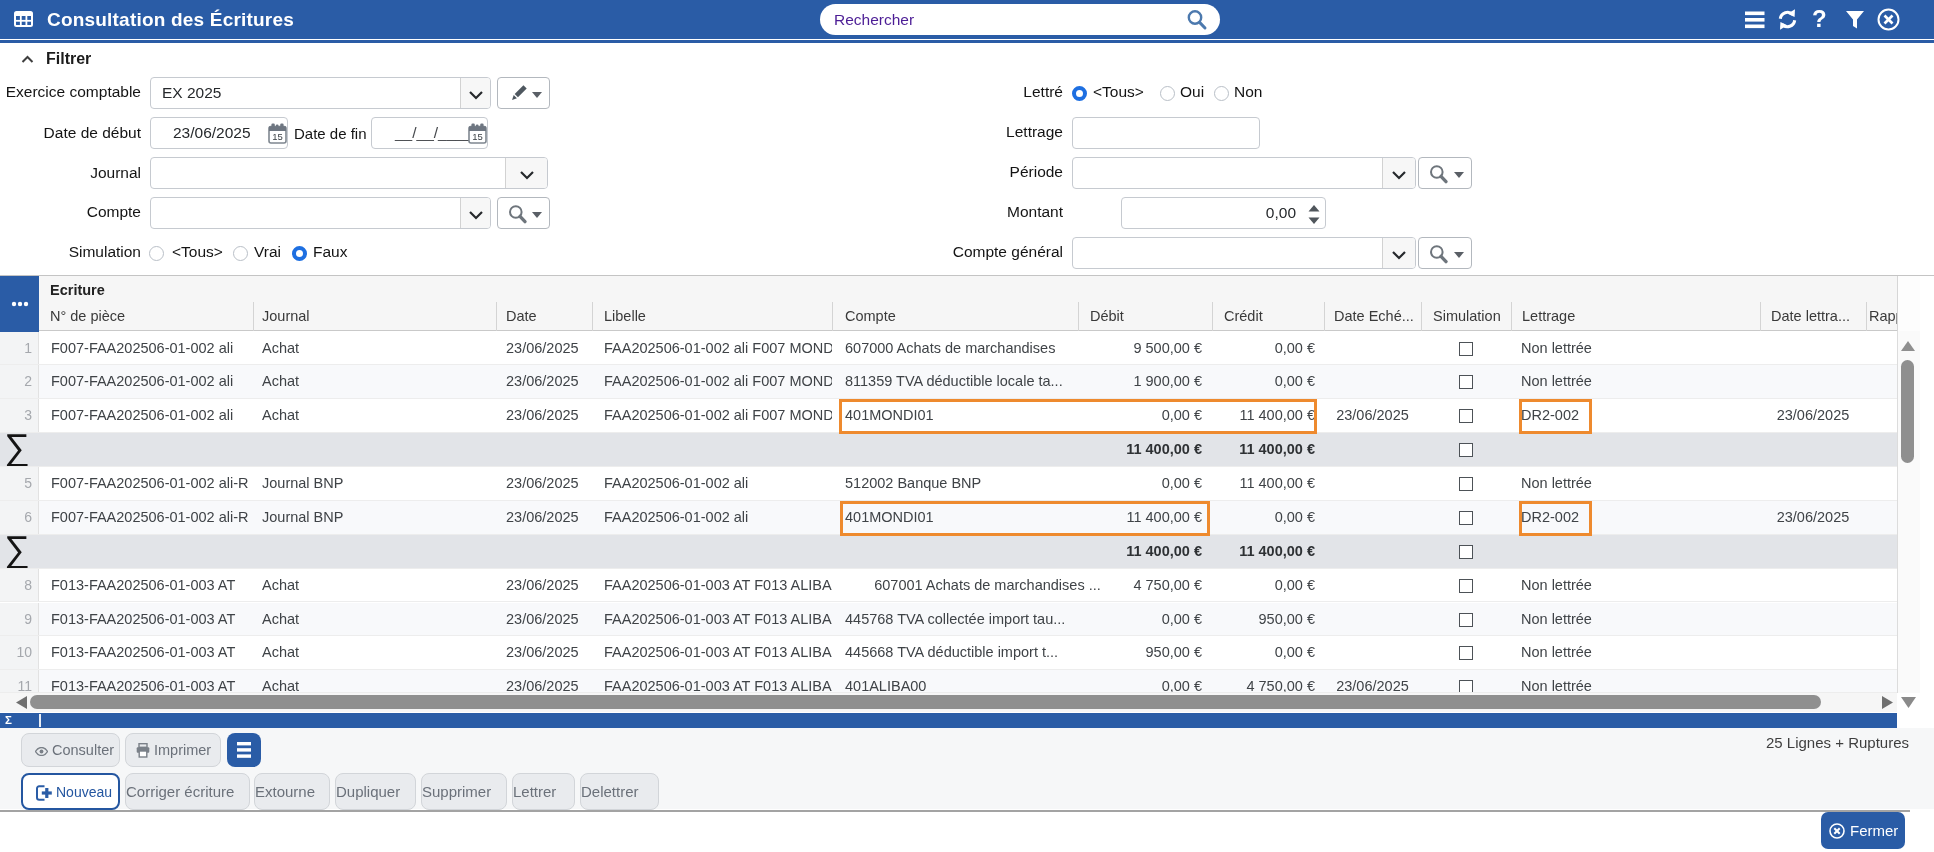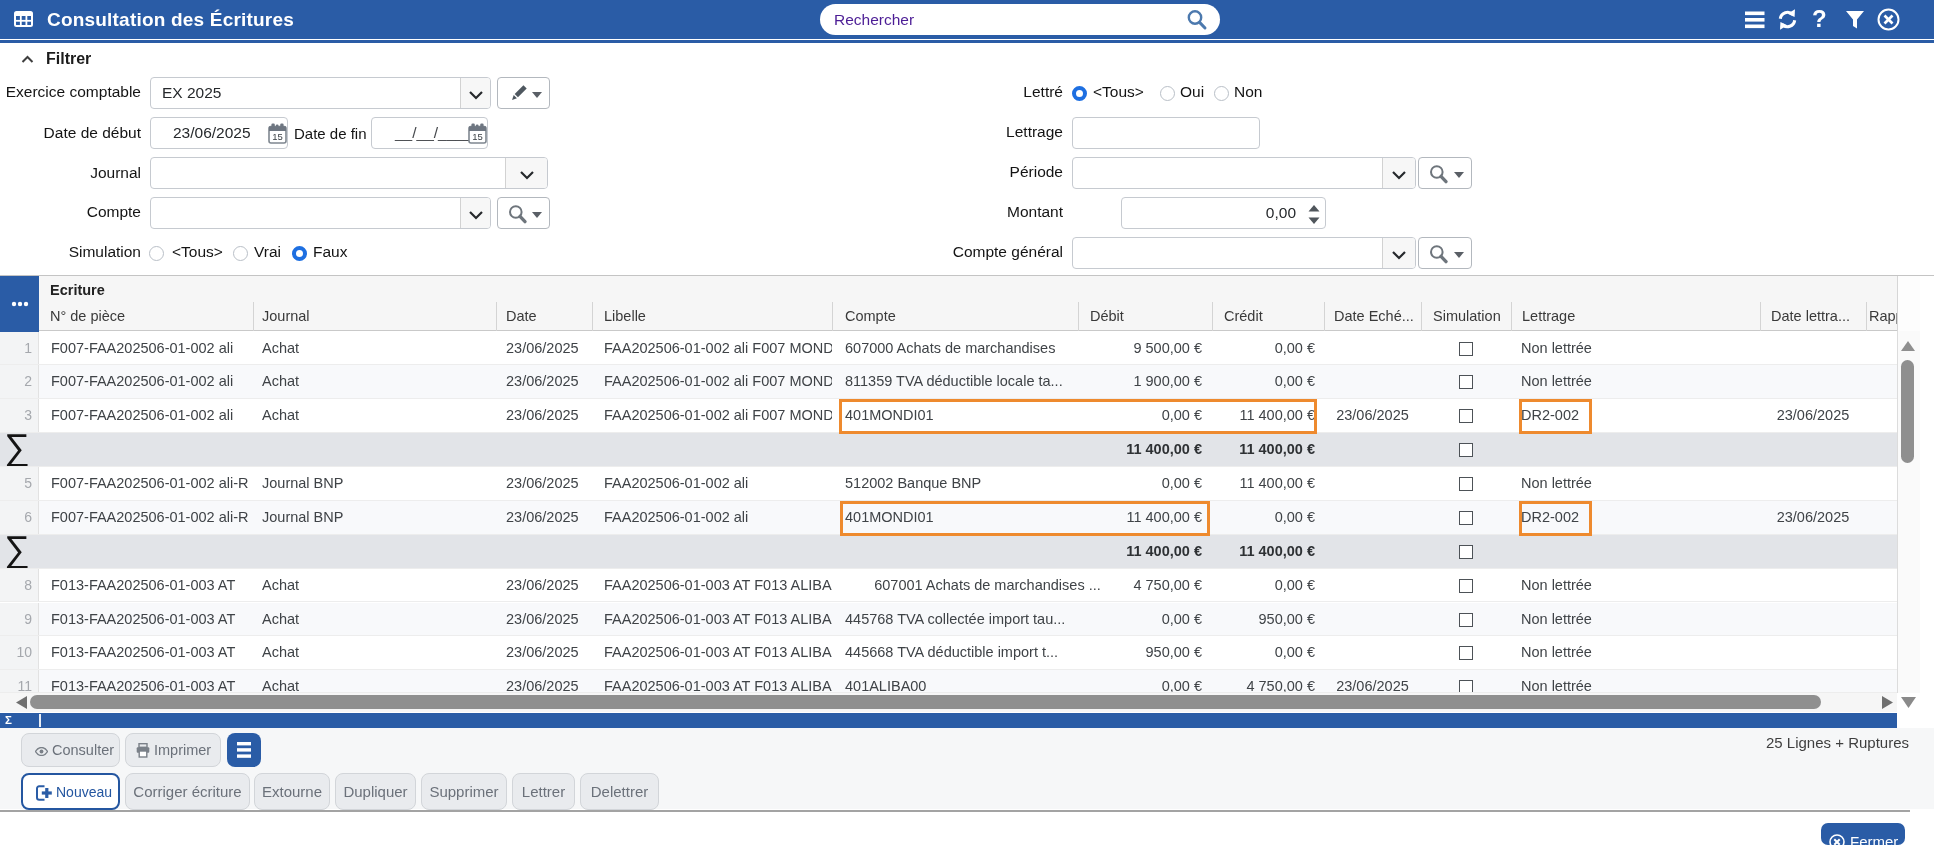--- a/index.html
+++ b/index.html
@@ -23,21 +23,21 @@
 .rlbl{position:absolute;font-size:15.5px;color:#141414;}
 
 .hsep{position:absolute;top:302px;width:1px;height:29px;background:#d4d4d4;}
 .hcol{position:absolute;top:0;font-size:14.5px;color:#3a3a3a;white-space:nowrap;}
 .row{position:absolute;left:0;width:1897px;overflow:hidden;}
 .numc{position:absolute;left:0;top:0;bottom:0;width:39px;background:#f3f4f5;border-right:1px solid #e2e2e2;color:#a5a8ad;font-size:14px;text-align:center;}
 .cell{position:absolute;top:0;height:100%;font-size:14.5px;color:#3f4347;white-space:nowrap;overflow:hidden;}
 .cb{position:absolute;left:1459px;width:14px;height:14px;border:1.5px solid #4d5257;background:#fff;}
 .obox{position:absolute;border:3px solid #EE8A2E;}
 
-.gbtn{position:absolute;background:#e9ebee;border:1px solid #d2d5d9;border-radius:8px;color:#6b717a;font-size:14.5px;text-align:center;}
+.gbtn{position:absolute;background:#e9ebee;border:1px solid #d2d5d9;border-radius:8px;color:#6b717a;font-size:14.5px;}
 </style></head>
 <body>
 <div id="page">
 
 <div id="topbar"></div>
     <div id="topline"></div>
 <svg class="abs" style="left:14px;top:11px" width="19" height="16" viewBox="0 0 19 16">
 <rect x="1" y="1" width="17" height="14" rx="1.5" fill="none" stroke="#fff" stroke-width="2"></rect>
 <rect x="1" y="1" width="17" height="4" fill="#fff"></rect>
 <line x1="6.8" y1="5" x2="6.8" y2="15" stroke="#fff" stroke-width="1.8"></line>
@@ -408,18 +408,18 @@
 <path d="M8.5 1.2H3.2a2.2 2.2 0 0 0-2.2 2.2v9.2a2.2 2.2 0 0 0 2.2 2.2H8.5" fill="none" stroke="#2A5CA6" stroke-width="2"></path>
 <line x1="10.8" y1="3" x2="10.8" y2="13" stroke="#2A5CA6" stroke-width="3.2"></line>
 <line x1="5.8" y1="8" x2="15.8" y2="8" stroke="#2A5CA6" stroke-width="3.2"></line>
       </svg>Nouveau</div>
 <div class="gbtn" style="left:125px;top:773px;width:125px;height:37px;line-height:35px;font-size:15px;">Corriger écriture</div>
 <div class="gbtn" style="left:254px;top:773px;width:76px;height:37px;line-height:35px;font-size:15px;">Extourne</div>
 <div class="gbtn" style="left:335px;top:773px;width:81px;height:37px;line-height:35px;font-size:15px;">Dupliquer</div>
 <div class="gbtn" style="left:421px;top:773px;width:86px;height:37px;line-height:35px;font-size:15px;">Supprimer</div>
 <div class="gbtn" style="left:512px;top:773px;width:63px;height:37px;line-height:35px;font-size:15px;">Lettrer</div>
 <div class="gbtn" style="left:580px;top:773px;width:79px;height:37px;line-height:35px;font-size:15px;">Delettrer</div>
-<div class="abs" style="left:1821px;top:812px;width:84px;height:22px;background:#2A5CA6;border-radius:7px;color:#fff;font-size:15px;line-height:38px;padding-left:29px;margin-top:11px;">
+<div class="abs" style="left:1821px;top:812px;width:84px;height:37px;background:#2A5CA6;border-radius:7px;color:#fff;font-size:15px;line-height:38px;padding-left:29px;">
 <svg style="position:absolute;left:8px;top:11px" width="16" height="16" viewBox="0 0 16 16">
 <circle cx="8" cy="8" r="7" fill="none" stroke="#fff" stroke-width="1.6"></circle>
 <line x1="5.3" y1="5.3" x2="10.7" y2="10.7" stroke="#fff" stroke-width="2"></line>
 <line x1="10.7" y1="5.3" x2="5.3" y2="10.7" stroke="#fff" stroke-width="2"></line>
       </svg>Fermer</div>
 </div>
 </body></html>

